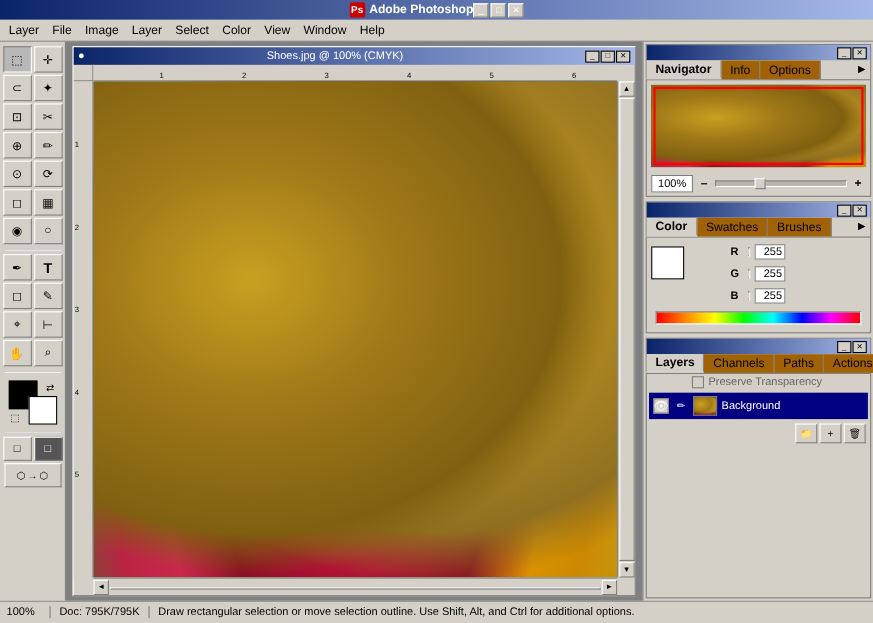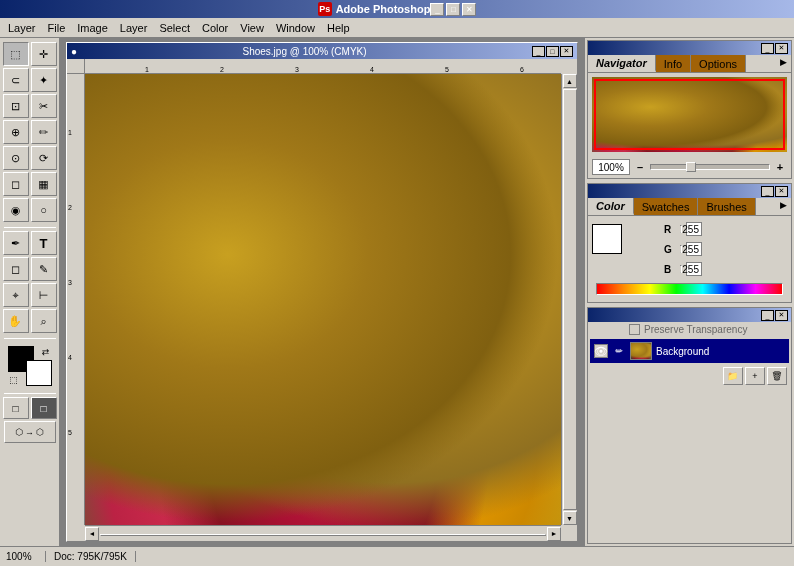--- a/index.html
+++ b/index.html
@@ -393,21 +393,20 @@
       font-size: 11px;
       cursor: pointer;
       border-right: 1px solid #808080;
       display: flex;
       align-items: center;
     }
     .panel-tab.active {
       background: #d4d0c8;
       border-bottom: 2px solid #d4d0c8;
       font-weight: bold;
-      font-style: italic;
     }
     .panel-tab.inactive {
       background: #a16207;
     }
     .panel-arrow {
       margin-left: auto;
       padding: 2px 4px;
       font-size: 9px;
       cursor: pointer;
     }
@@ -535,21 +534,21 @@
     }
     .color-slider-fill {
       position: absolute;
       right: 0;
       top: 0;
       bottom: 0;
       width: 3px;
       background: #d4d0c8;
     }
     .color-value {
-      width: 16px;
+      width: 28px;
       height: 14px;
       background: #fff;
       border: 1px solid #808080;
       font-size: 10px;
       text-align: right;
       padding-right: 2px;
       display: flex;
       align-items: center;
       justify-content: flex-end;
     }
@@ -948,20 +947,27 @@
     </div>
 
     <div class="panel-section" style="flex:1;">
       <div class="panel-titlebar">
         <span style="font-size:9px;"></span>
         <div class="doc-title-btns">
           <div class="doc-title-btn">_</div>
           <div class="doc-title-btn">✕</div>
         </div>
       </div>
+      <div class="panel-tabs">
+        <div class="panel-tab active">Layers</div>
+        <div class="panel-tab inactive">Channels</div>
+        <div class="panel-tab inactive">Paths</div>
+        <div class="panel-tab inactive">Actions</div>
+
+      </div>
       <div class="layers-panel-content">
         <div class="preserve-row">
           <div class="checkbox"></div>
           <span>Preserve Transparency</span>
         </div>
         <div class="layer-item">
           <div class="layer-visibility" style="background:#d4d0c8;">👁</div>
           <div class="layer-brush">✏</div>
           <div class="layer-thumb"></div>
           <span class="layer-name">Background</span>
@@ -974,13 +980,14 @@
       </div>
     </div>
 
   </div>
 
 </div>
 
 <div class="status-bar">
   <span class="status-zoom">100%</span>
   <span class="status-info">Doc: 795K/795K</span>
+  <span class="status-help">Draw rectangular selection or move selection outline.  Use Shift, Alt, and Ctrl for additional options.</span>
 </div>
 
 </body></html>

